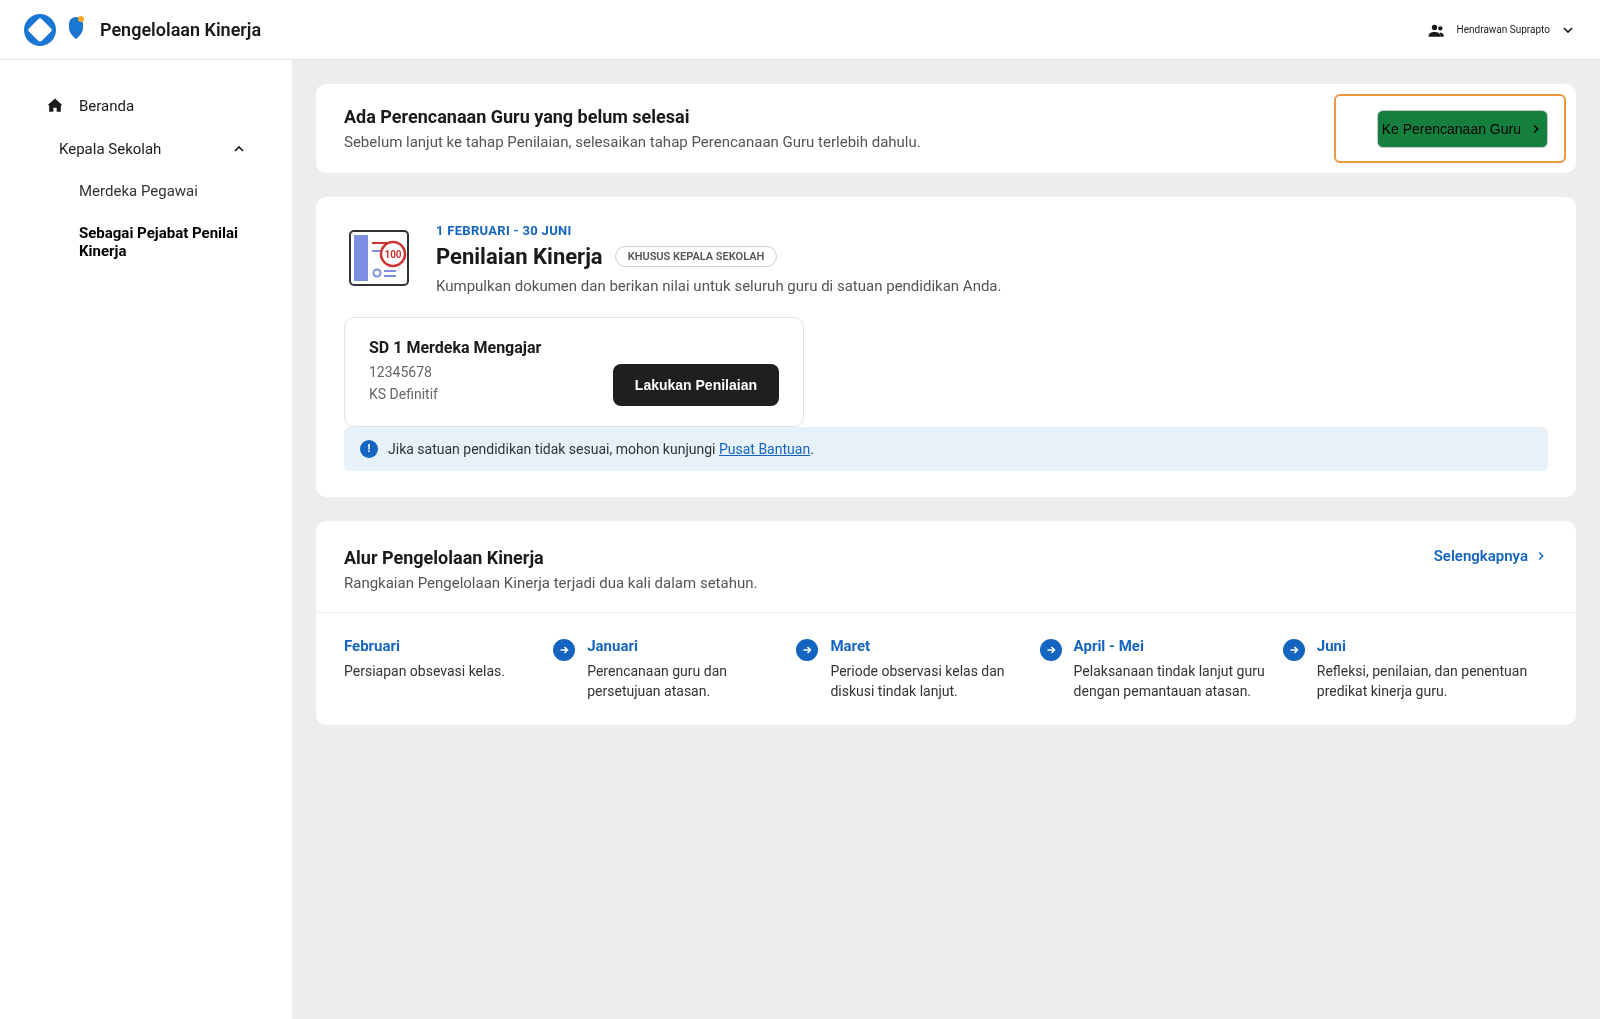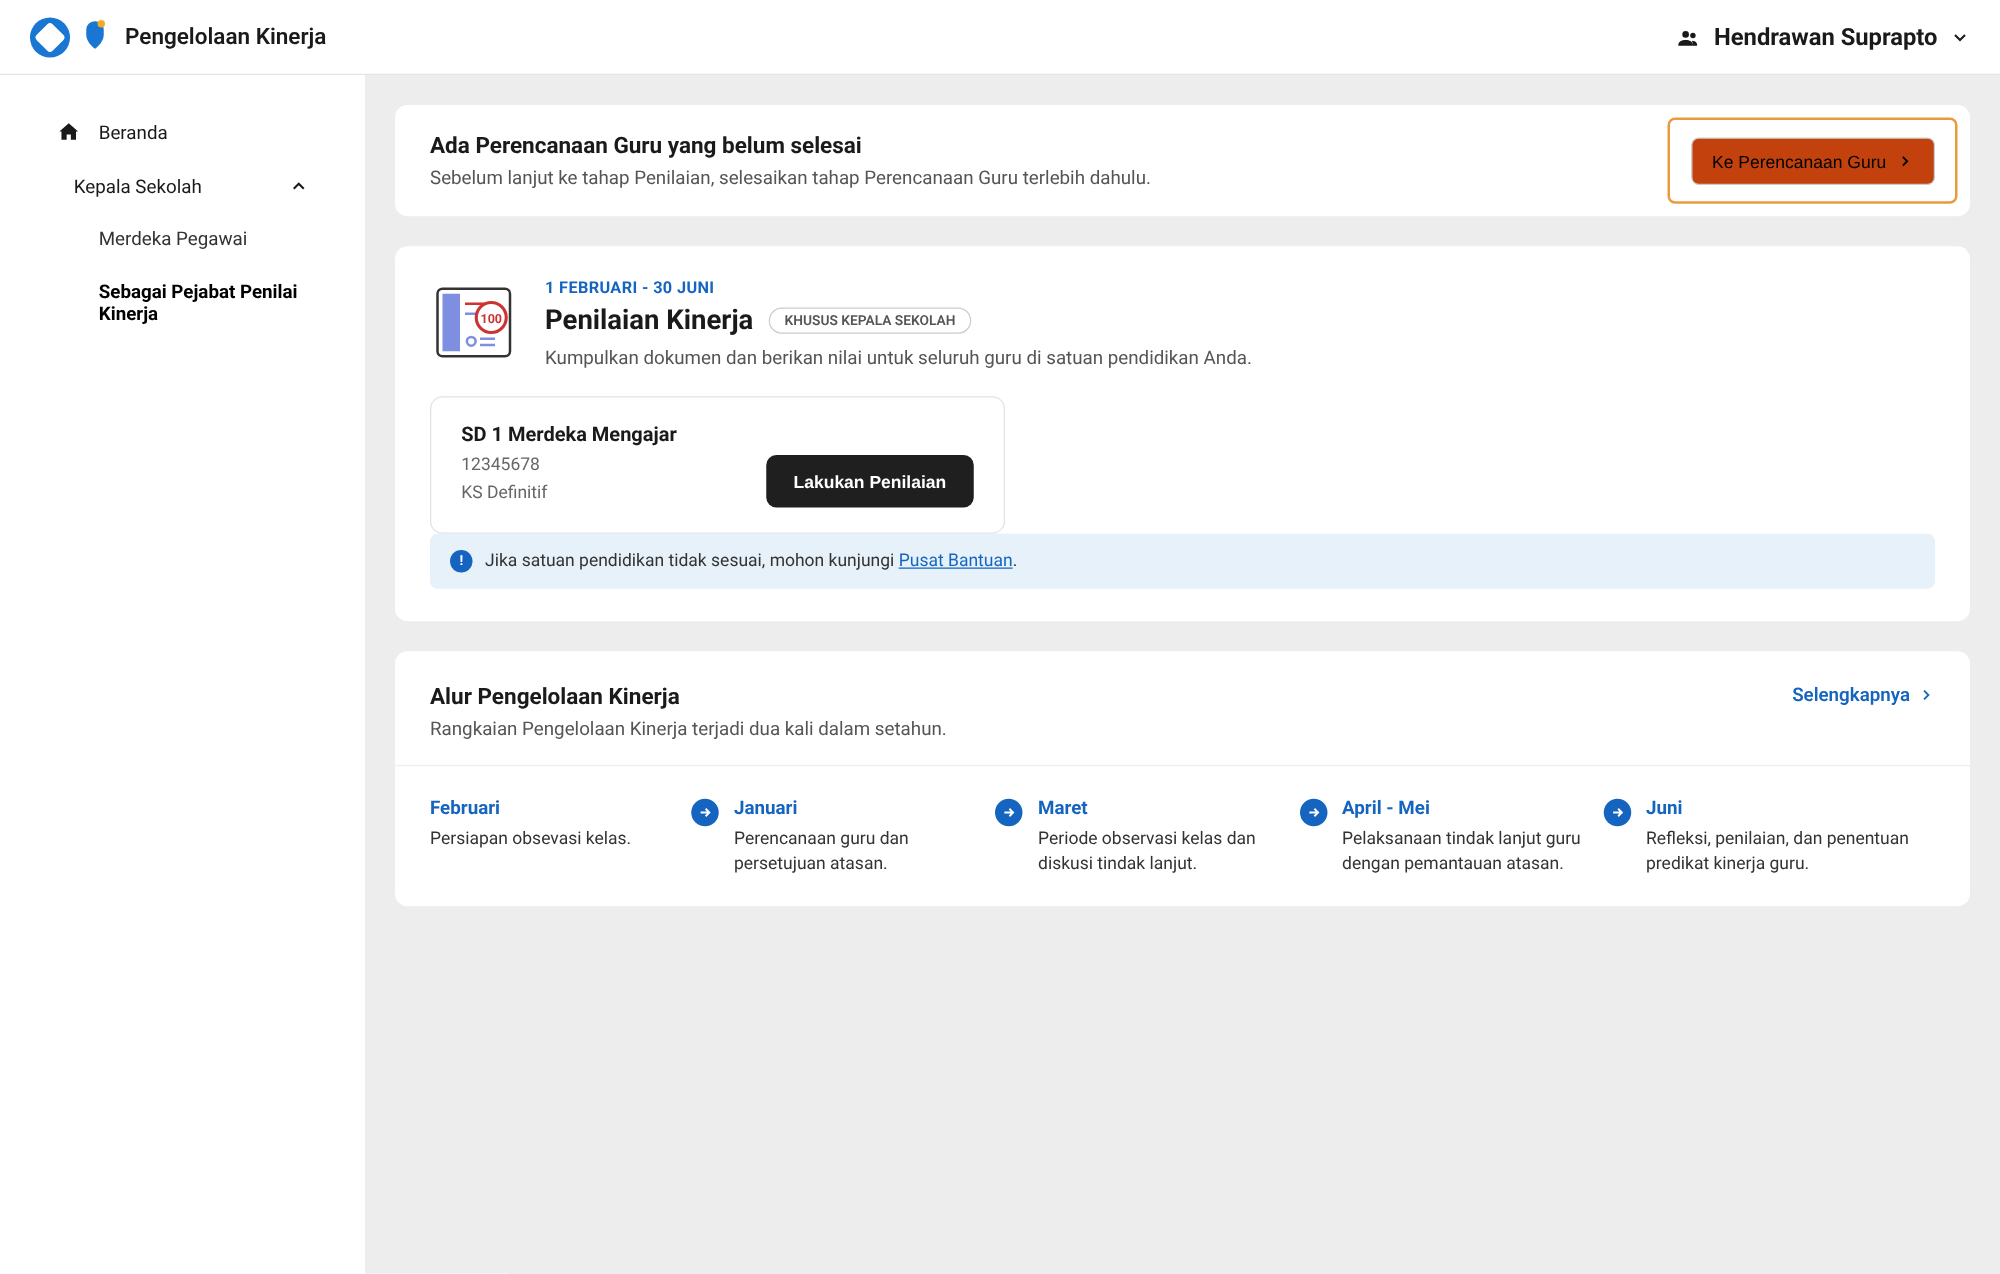--- a/index.html
+++ b/index.html
@@ -9,21 +9,21 @@
   .header { height: 60px; display: flex; align-items: center; justify-content: space-between; padding: 0 24px; border-bottom: 1px solid #e5e5e5; background: #fff; }
   .header-left { display: flex; align-items: center; gap: 12px; }
   .logo-group { display: flex; align-items: center; gap: 8px; }
   .logo-circle { width: 32px; height: 32px; border-radius: 50%; display: flex; align-items: center; justify-content: center; position: relative; }
   .logo-1 { background: #1976d2; }
   .logo-1::after { content: ''; width: 18px; height: 18px; background: #fff; border-radius: 3px; transform: rotate(45deg); position:absolute; }
   .logo-2 svg { width: 24px; height: 28px; }
   .app-title { font-size: 18px; font-weight: 600; color: #1a1a1a; }
   .header-right { display: flex; align-items: center; gap: 10px; cursor: pointer; }
   .user-icon { width:20px; height:20px; color:#1a1a1a; }
-  .username { font-size: 19px; font-weight: 700; }
+  .username { font-size: 10px; font-weight: 400; }
   .chev { width:16px; height:16px; }
 
   
   .layout { display: flex; min-height: calc(100vh - 60px); }
   .sidebar { width: 292px; background: #fff; padding: 24px 25px; flex-shrink:0; }
   .main { flex: 1; background: #ededed; padding: 24px; }
 
   
   .nav-item { display: flex; align-items: center; gap: 14px; padding: 12px 20px; border-radius: 6px; cursor: pointer; font-size: 15px; color: #1a1a1a; }
   .nav-item .nav-ic { width:20px; height:20px; display:flex; align-items:center; justify-content:center; }
@@ -34,21 +34,21 @@
 
   
   .card { background: #fff; border-radius: 10px; margin-bottom: 24px; }
 
   
   .alert { position:relative; padding: 22px 28px; display:flex; align-items:center; justify-content:space-between; }
   .alert-left { flex:1; }
   .alert-title { font-size: 18px; font-weight: 700; margin-bottom: 6px; }
   .alert-sub { font-size: 15px; color: #555; }
   .alert-highlight { position:absolute; right:10px; top:10px; bottom:10px; width: 232px; border: 2px solid #ea9a3e; border-radius: 6px; pointer-events:none; }
-  .alert-btn { display:inline-flex; align-items:center; gap:8px; padding: 10px 16px; border:1px solid #c9c9c9; border-radius:6px; font-size:14px; font-weight:500; background:#c2410c; cursor:pointer; position:relative; z-index:1; }
+  .alert-btn { display:inline-flex; align-items:center; gap:8px; padding: 10px 4px; border:1px solid #c9c9c9; border-radius:6px; font-size:14px; font-weight:500; background:#15803d; cursor:pointer; position:relative; z-index:1; }
 
   
   .penilaian { padding: 26px 28px; }
   .penilaian-top { display:flex; gap:22px; align-items:flex-start; margin-bottom: 22px; }
   .doc-icon { width:70px; height:70px; flex-shrink:0; }
   .date-range { color:#1565c0; font-weight:700; font-size:13px; letter-spacing:0.3px; margin-bottom:6px; }
   .penilaian-title-row { display:flex; align-items:center; gap:12px; margin-bottom:8px; }
   .penilaian-title { font-size:22px; font-weight:700; }
   .badge { border:1px solid #ccc; border-radius:999px; padding:3px 12px; font-size:11px; font-weight:600; color:#555; }
   .penilaian-sub { font-size:15px; color:#555; }

